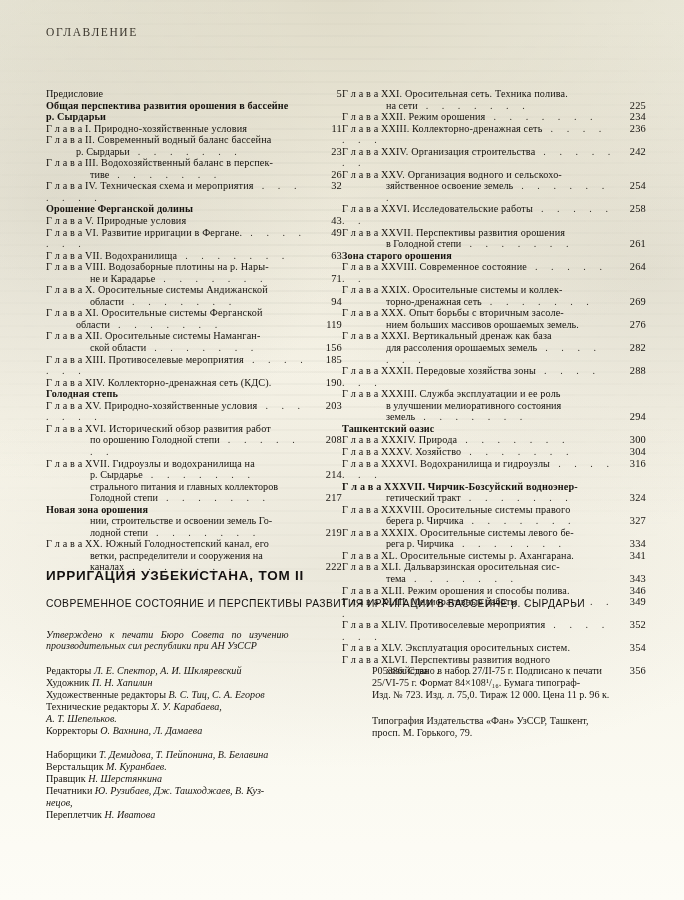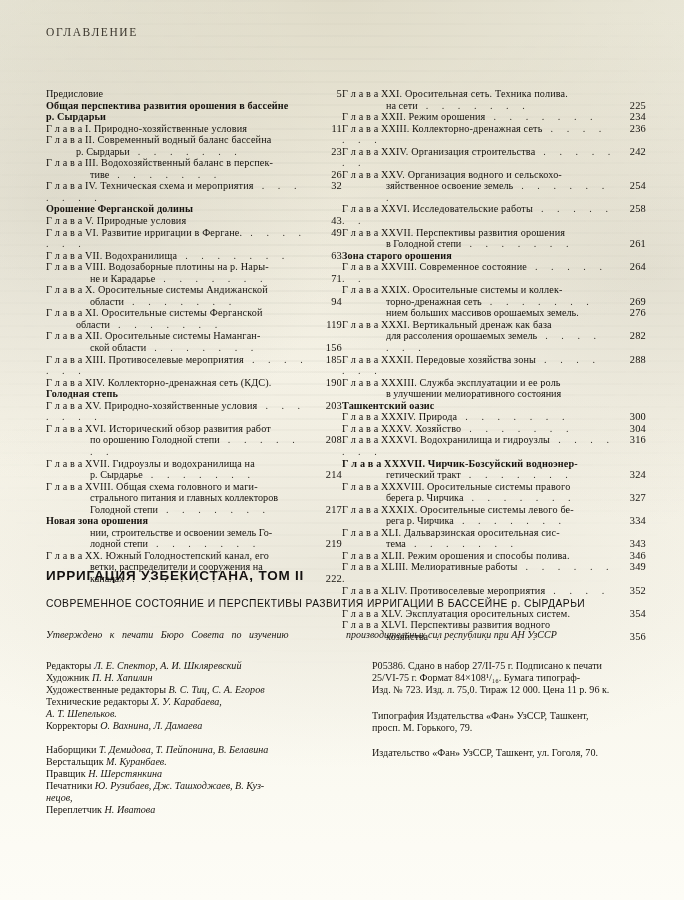--- a/index.html
+++ b/index.html
@@ -67,25 +67,26 @@
   }
   .bk-sub{
     margin-top:15px;
     font-family:"Liberation Sans","DejaVu Sans",sans-serif;
     font-weight:normal;font-size:10.3px;letter-spacing:.45px;color:#141110;
     white-space:nowrap;
   }
   .approval{
     margin-top:20px;font-style:italic;font-size:10px;color:#17140f;
     display:flex;
+    flex-direction:column;
   }
   .approval .a1{width:300px;word-spacing:5px;}
   .approval .a2{flex:1;}
 
-  .credits{margin-top:20px;display:flex;}
+  .credits{margin-top:14px;display:flex;}
   .cleft{width:318px;}
   .cright{flex:1;padding-left:8px;}
   .cline{font-size:10.1px;line-height:11.9px;color:#17140f;}
   .cline i{font-style:italic;}
   .gap{height:13px;}
   .imp{font-size:10.1px;line-height:12.2px;color:#17140f;text-align:justify;}
 </style>
 </head>
 <body>
 
@@ -208,24 +209,20 @@
         </div>
         <div class="entry">
           <span class="etext chap">Г л а в а  XVII. Гидроузлы  и водохранилища  на</span>
           <span class="epage blank"></span>
         </div>
         <div class="entry">
           <span class="etext ind2">р. Сырдарье<span class="lead">  .  .  .  .  .  .  .</span></span>
           <span class="epage">214</span>
         </div>
         <div class="entry">
-          <span class="etext chap">Г л а в а  XVIII. Общая схема головного и маги-</span>
-          <span class="epage blank"></span>
-        </div>
-        <div class="entry">
           <span class="etext ind2">стрального питания и главных коллекторов</span>
           <span class="epage blank"></span>
         </div>
         <div class="entry">
           <span class="etext ind2">Голодной степи<span class="lead">  .  .  .  .  .  .  .</span></span>
           <span class="epage">217</span>
         </div>
         <div class="entry">
           <span class="etext sect">Новая  зона  орошения</span>
           <span class="epage blank"></span>
@@ -302,20 +299,24 @@
         </div>
         <div class="entry">
           <span class="etext chap">Г л а в а  XXIX. Оросительные системы и коллек-</span>
           <span class="epage blank"></span>
         </div>
         <div class="entry">
           <span class="etext ind2">торно-дренажная сеть<span class="lead">  .  .  .  .  .  .  .</span></span>
           <span class="epage">269</span>
         </div>
         <div class="entry">
+          <span class="etext chap">Г л а в а  XXX. Опыт борьбы с вторичным засоле-</span>
+          <span class="epage blank"></span>
+        </div>
+        <div class="entry">
           <span class="etext ind2">нием больших массивов орошаемых земель.</span>
           <span class="epage">276</span>
         </div>
         <div class="entry">
           <span class="etext chap">Г л а в а   XXXI. Вертикальный дренаж как  база</span>
           <span class="epage blank"></span>
         </div>
         <div class="entry">
           <span class="etext ind2">для рассоления орошаемых земель<span class="lead">  .  .  .  .  .  .  .</span></span>
           <span class="epage">282</span>
@@ -326,20 +327,24 @@
         </div>
         <div class="entry">
           <span class="etext chap">Г л а в а  XXXIII. Служба эксплуатации и ее роль</span>
           <span class="epage blank"></span>
         </div>
         <div class="entry">
           <span class="etext ind2">в  улучшении   мелиоративного   состояния</span>
           <span class="epage blank"></span>
         </div>
         <div class="entry">
+          <span class="etext ind2">земель<span class="lead">  .  .  .  .  .  .  .</span></span>
+          <span class="epage">294</span>
+        </div>
+        <div class="entry">
           <span class="etext sect">Ташкентский  оазис</span>
           <span class="epage blank"></span>
         </div>
         <div class="entry">
           <span class="etext chap">Г л а в а  XXXIV. Природа<span class="lead">  .  .  .  .  .  .  .</span></span>
           <span class="epage">300</span>
         </div>
         <div class="entry">
           <span class="etext chap">Г л а в а  XXXV. Хозяйство<span class="lead">  .  .  .  .  .  .  .</span></span>
           <span class="epage">304</span>
@@ -364,20 +369,24 @@
           <span class="etext ind2">берега р. Чирчика<span class="lead">  .  .  .  .  .  .  .</span></span>
           <span class="epage">327</span>
         </div>
         <div class="entry">
           <span class="etext chap">Г л а в а  XXXIX. Оросительные системы левого бе-</span>
           <span class="epage blank"></span>
         </div>
         <div class="entry">
           <span class="etext ind2">рега р. Чирчика<span class="lead">  .  .  .  .  .  .  .</span></span>
           <span class="epage">334</span>
+        </div>
+        <div class="entry">
+          <span class="etext chap">Г л а в а  XL. Оросительные системы р. Ахангарана.</span>
+          <span class="epage">341</span>
         </div>
         <div class="entry">
           <span class="etext chap">Г л а в а  XLI. Дальварзинская оросительная сис-</span>
           <span class="epage blank"></span>
         </div>
         <div class="entry">
           <span class="etext ind2">тема<span class="lead">  .  .  .  .  .  .  .</span></span>
           <span class="epage">343</span>
         </div>
         <div class="entry">
@@ -441,17 +450,16 @@
             <div>Р05386. Сдано в набор 27/II-75 г. Подписано к печати</div>
             <div>25/VI-75  г.  Формат  84×108¹/₁₆.  Бумага  типограф-</div>
             <div>Изд. № 723. Изд. л. 75,0. Тираж 12 000. Цена 11 р. 96 к.</div>
           </div>
         <div class="gap"></div>
         <div id="printer" class="imp">
             <div>Типография Издательства «Фан» УзССР, Ташкент,</div>
             <div>просп. М. Горького, 79.</div>
           </div>
         <div class="gap"></div>
-        <div class="imp">Издательство «Фан» УзССР, Ташкент, ул. Гоголя, 70.</div>
       </div>
     </div>
   </div>
 </div>
 
 </body></html>

